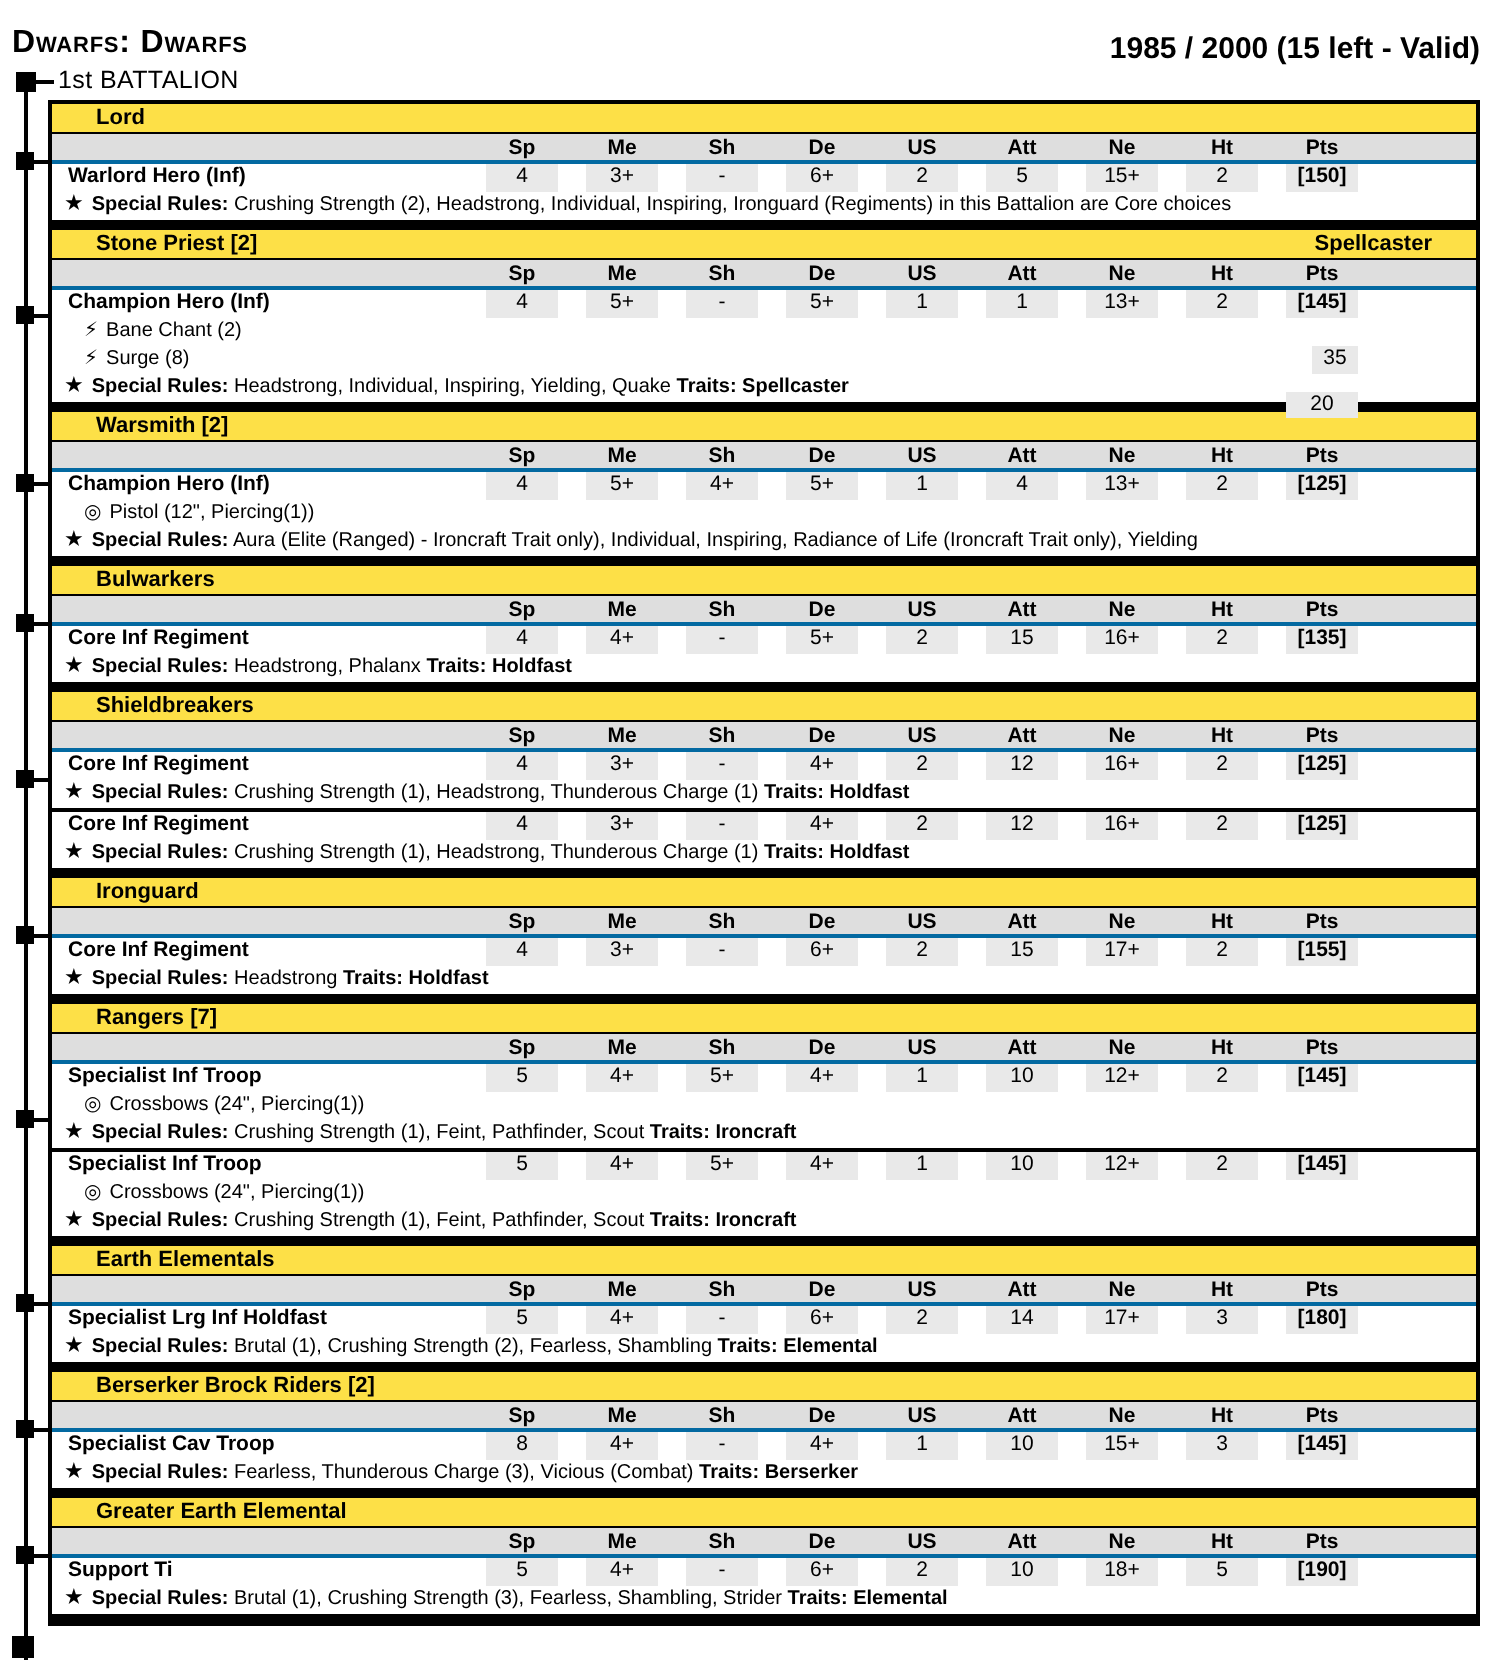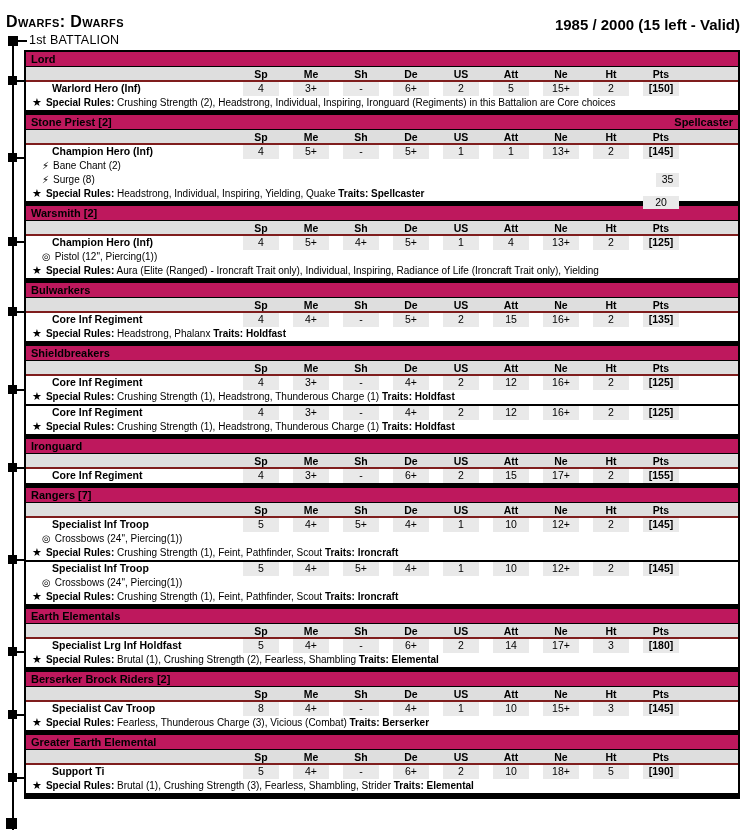--- a/index.html
+++ b/index.html
@@ -5,31 +5,31 @@
   * { margin:0; padding:0; box-sizing:border-box; }
   html,body { width:748px; height:830px; background:#fff; overflow:hidden;
     font-family:"Liberation Sans","DejaVu Sans",sans-serif; color:#000; }
   .topbar { position:absolute; left:0; top:0; width:748px; display:flex;
     justify-content:space-between; align-items:flex-start; padding:3px 8px 0 6px;margin-top:10px; }
   .title { font-weight:bold; font-variant:small-caps; font-size:16px; letter-spacing:.4px; }
   .points { font-weight:bold; font-size:15px; padding-top:3px; }
   .battalion-label { position:absolute; left:29px; top:33px; font-size:12.5px; letter-spacing:.2px; }
   .container { position:absolute; left:24px; top:50px; width:716px;
     border:2px solid #000; border-bottom:6px solid #000; background:#fff; }
-  .section-header { background:#be185d; border-bottom:1px solid #000;
+  .section-header { background:#fde047; border-bottom:1px solid #000;
     display:flex; justify-content:space-between; align-items:center;
-    padding:0 5px; height:15px; font-size:11px; font-weight:bold; }
-  .col-header { background:#dedede; border-bottom:2px solid #7f1d1d;
+    padding:0 22px; height:15px; font-size:11px; font-weight:bold; }
+  .col-header { background:#dedede; border-bottom:2px solid #0369a1;
     display:grid; grid-template-columns:210px repeat(9,50px) 1fr;
     height:15px; line-height:14px; font-size:10.5px; font-weight:bold; }
   .col-header div { text-align:center; }
   .unit + .unit { border-top:2px solid #000; }
   .row { display:grid; grid-template-columns:210px repeat(9,50px) 1fr;
     height:14px; line-height:13px; font-size:10.5px; align-items:stretch; }
-  .row .name { font-weight:bold; padding-left:26px; white-space:nowrap; }
+  .row .name { font-weight:bold; padding-left:8px; white-space:nowrap; }
   .row .cell { text-align:center; margin:0 7px; }
   .row .cell.shaded { background:#e9e9e9; }
   .row .cell.pts { font-weight:bold; }
   .item-row .itm { grid-column:1 / span 9; padding-left:16px; white-space:nowrap; font-size:10px; }
   .item-row .itm .ic { font-family:"DejaVu Sans",sans-serif; font-size:10px; margin-right:4px; }
   .rules { height:14px; line-height:13px; font-size:10px; padding-left:6px;
     white-space:nowrap; overflow:hidden; }
   .rules .star { font-size:11px; margin-right:4px; }
   .rules b { font-size:10px; }
   .divider { height:5px; background:#000; }
@@ -306,20 +306,21 @@
           <div class="cell shaded">3+</div>
           <div class="cell shaded">-</div>
           <div class="cell shaded">6+</div>
           <div class="cell shaded">2</div>
           <div class="cell shaded">15</div>
           <div class="cell shaded">17+</div>
           <div class="cell shaded">2</div>
           <div class="cell shaded pts">[155]</div>
           <div></div>
         </div>
+        <div class="rules"><span class="star">★</span><b>Special Rules:</b><span> Headstrong </span><b>Traits: Holdfast</b></div>
       </div>
     </div>
     <div class="divider"></div>
     <div class="section">
       <div class="section-header">
         <span>Rangers [7]</span>
       </div>
       <div class="col-header">
         <div></div>
         <div>Sp</div>

